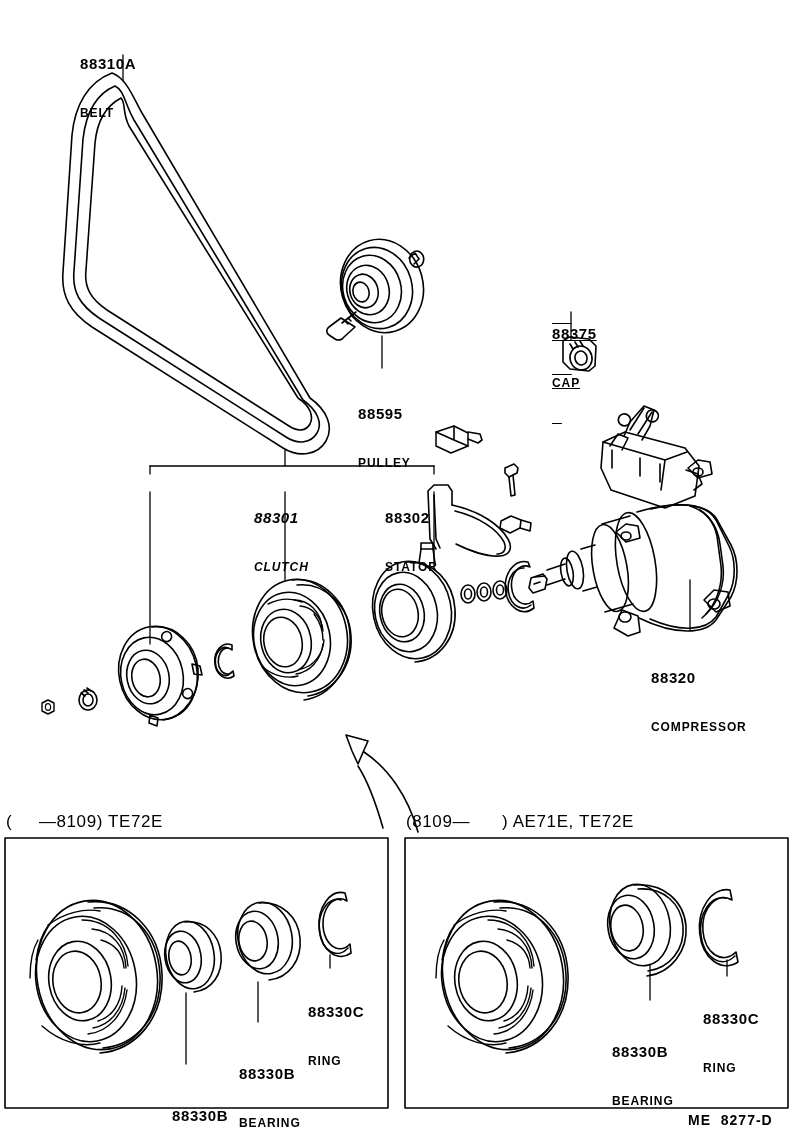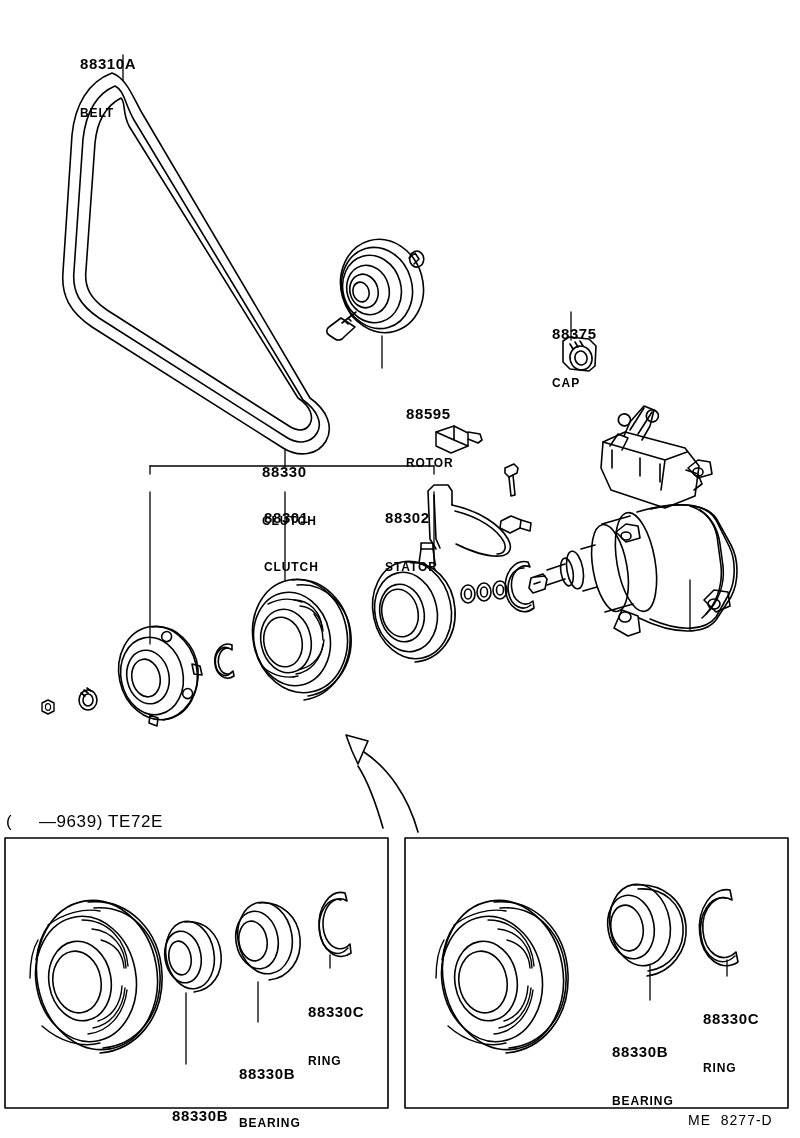--- a/index.html
+++ b/index.html
@@ -5,21 +5,21 @@
 <style>
   html,body{margin:0;padding:0;background:#ffffff;}
   body{width:800px;height:1138px;position:relative;overflow:hidden;
        font-family:"Liberation Sans","DejaVu Sans",sans-serif;color:#000;}
   #stage{position:absolute;left:0;top:0;width:652px;height:1138px;}
   svg.layer{position:absolute;left:0;top:0;width:800px;height:1138px;}
   .lbl{position:absolute;white-space:pre;letter-spacing:0.5px;}
   .lbl .num{display:block;font-size:15px;font-weight:700;line-height:15px;letter-spacing:0.6px;}
   .lbl .nm{display:block;font-size:12px;font-weight:700;line-height:13px;letter-spacing:0.9px;}
   .panelhdr{position:absolute;font-size:17px;font-weight:400;letter-spacing:0.6px;white-space:pre;}
-  .footer{position:absolute;font-size:14px;font-weight:400;letter-spacing:1px;white-space:pre;}
+  .footer{position:absolute;font-size:14px;font-weight:700;letter-spacing:1px;white-space:pre;}
 </style>
 </head>
 <body>
 
 <div id="stage">
 
   <svg class="layer" viewBox="0 0 800 1138" xmlns="http://www.w3.org/2000/svg">
     <defs>
       <g id="nutGlyph">
         <path d="M0,-7 L6,-4 L6,4 L0,7 L-6,4 L-6,-4 Z" fill="#fff" stroke="#000" stroke-width="1.4"></path>
@@ -300,48 +300,49 @@
       </g>
 
     </g>
   </svg>
 
   <div class="lbl" style="left:80px;top:20px;">
     <span class="num">88310A</span>
     <span class="nm">BELT</span>
   </div>
 
-  <div class="lbl" style="left:358px;top:370px;margin-left:48px;">
+  <div class="lbl" style="left:358px;top:370px;">
     <span class="num">88595</span>
-    <span class="nm">ROTOR</span>
-  </div>
-
-  <div class="lbl" style="left:552px;top:290px;">
+    <span class="nm">PULLEY</span>
+  </div>
+
+  <div class="lbl" style="left:552px;top:290px;text-decoration:underline;">
     <span class="num">88375</span>
     <span class="nm">CAP</span>
   </div>
 
-  <div class="lbl" style="left:262px;top:428px;">
-    <span class="num">88330</span>
-    <span class="nm">CLUTCH</span>
-  </div>
-
-
-  <div class="lbl" style="left:264px;top:474px;">
+
+
+  <div class="lbl" style="left:254px;top:474px;font-style:italic;">
     <span class="num">88301</span>
     <span class="nm">CLUTCH</span>
   </div>
 
   <div class="lbl" style="left:385px;top:474px;">
     <span class="num">88302</span>
     <span class="nm">STATOR</span>
   </div>
 
-
-  <div class="panelhdr" style="left:6px;top:812px;">(     —9639) TE72E</div>
+  <div class="lbl" style="left:651px;top:634px;">
+    <span class="num">88320</span>
+    <span class="nm">COMPRESSOR</span>
+  </div>
+
+  <div class="panelhdr" style="left:6px;top:812px;">(     —8109) TE72E</div>
+  <div class="panelhdr" style="left:406px;top:812px;">(8109—      ) AE71E, TE72E</div>
 
   <div class="lbl" style="left:172px;top:1072px;">
     <span class="num">88330B</span>
     
   </div>
   <div class="lbl" style="left:239px;top:1030px;">
     <span class="num">88330B</span>
     <span class="nm">BEARING</span>
   </div>
   <div class="lbl" style="left:308px;top:968px;">

